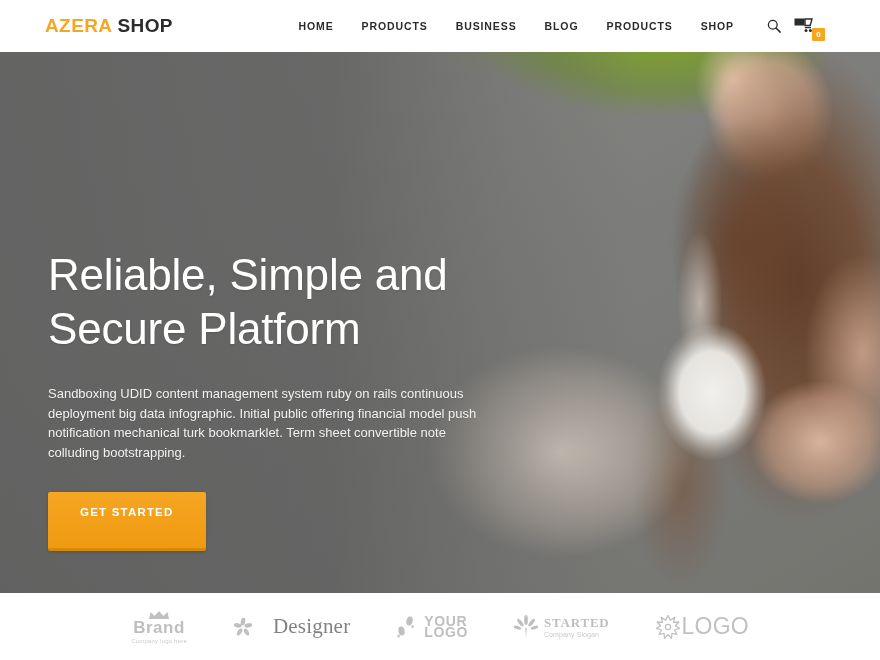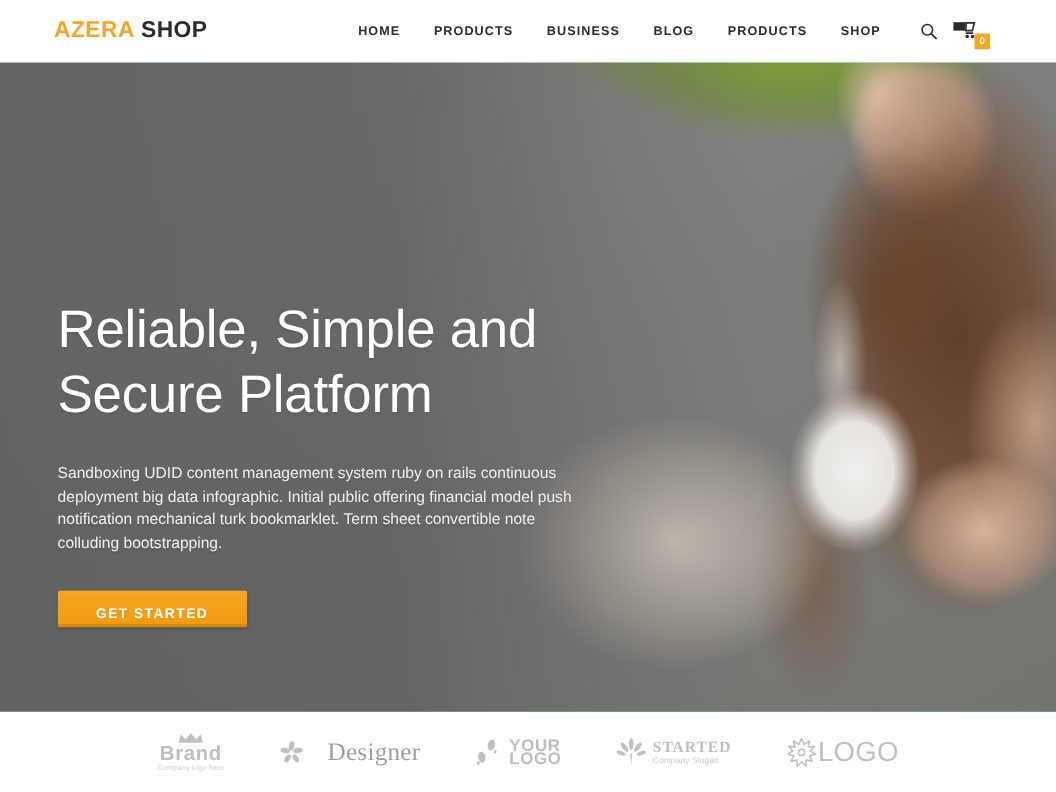--- a/index.html
+++ b/index.html
@@ -142,21 +142,21 @@
   .btn-started {
     display:inline-block;
     margin-top:30px;
     background:linear-gradient(to bottom, #f5a623 0%, #f09a10 100%);
     border:none;
     border-bottom:3px solid #d98806;
     color:#ffffff;
     font-size:11.5px;
     font-weight:bold;
     letter-spacing:1.2px;
-    padding:14px 32px 2px;
+    padding:14px 32px 30px;
     border-radius:2px;
     cursor:pointer;
     box-shadow:0 1px 3px rgba(0,0,0,0.18);
   }
 
   
   .clients {
     height:67px;
     background:#ffffff;
     display:flex;
@@ -185,21 +185,21 @@
   }
   .cl-brand .btag {
     font-size:6px;
     color:#9d9d9d;
     letter-spacing:0.2px;
     margin-top:2px;
   }
   .cl-designer .dname {
     font-family:"Liberation Serif", serif;
     font-size:21px;
-    color:#1d4ed8;
+    color:#0f172a;
     letter-spacing:0.2px;
     margin-left:20px;
   }
   .cl-your .ystack {
     margin-left:6px;
     line-height:10.5px;
   }
   .cl-your .ystack div {
     font-size:14px;
     font-weight:bold;

